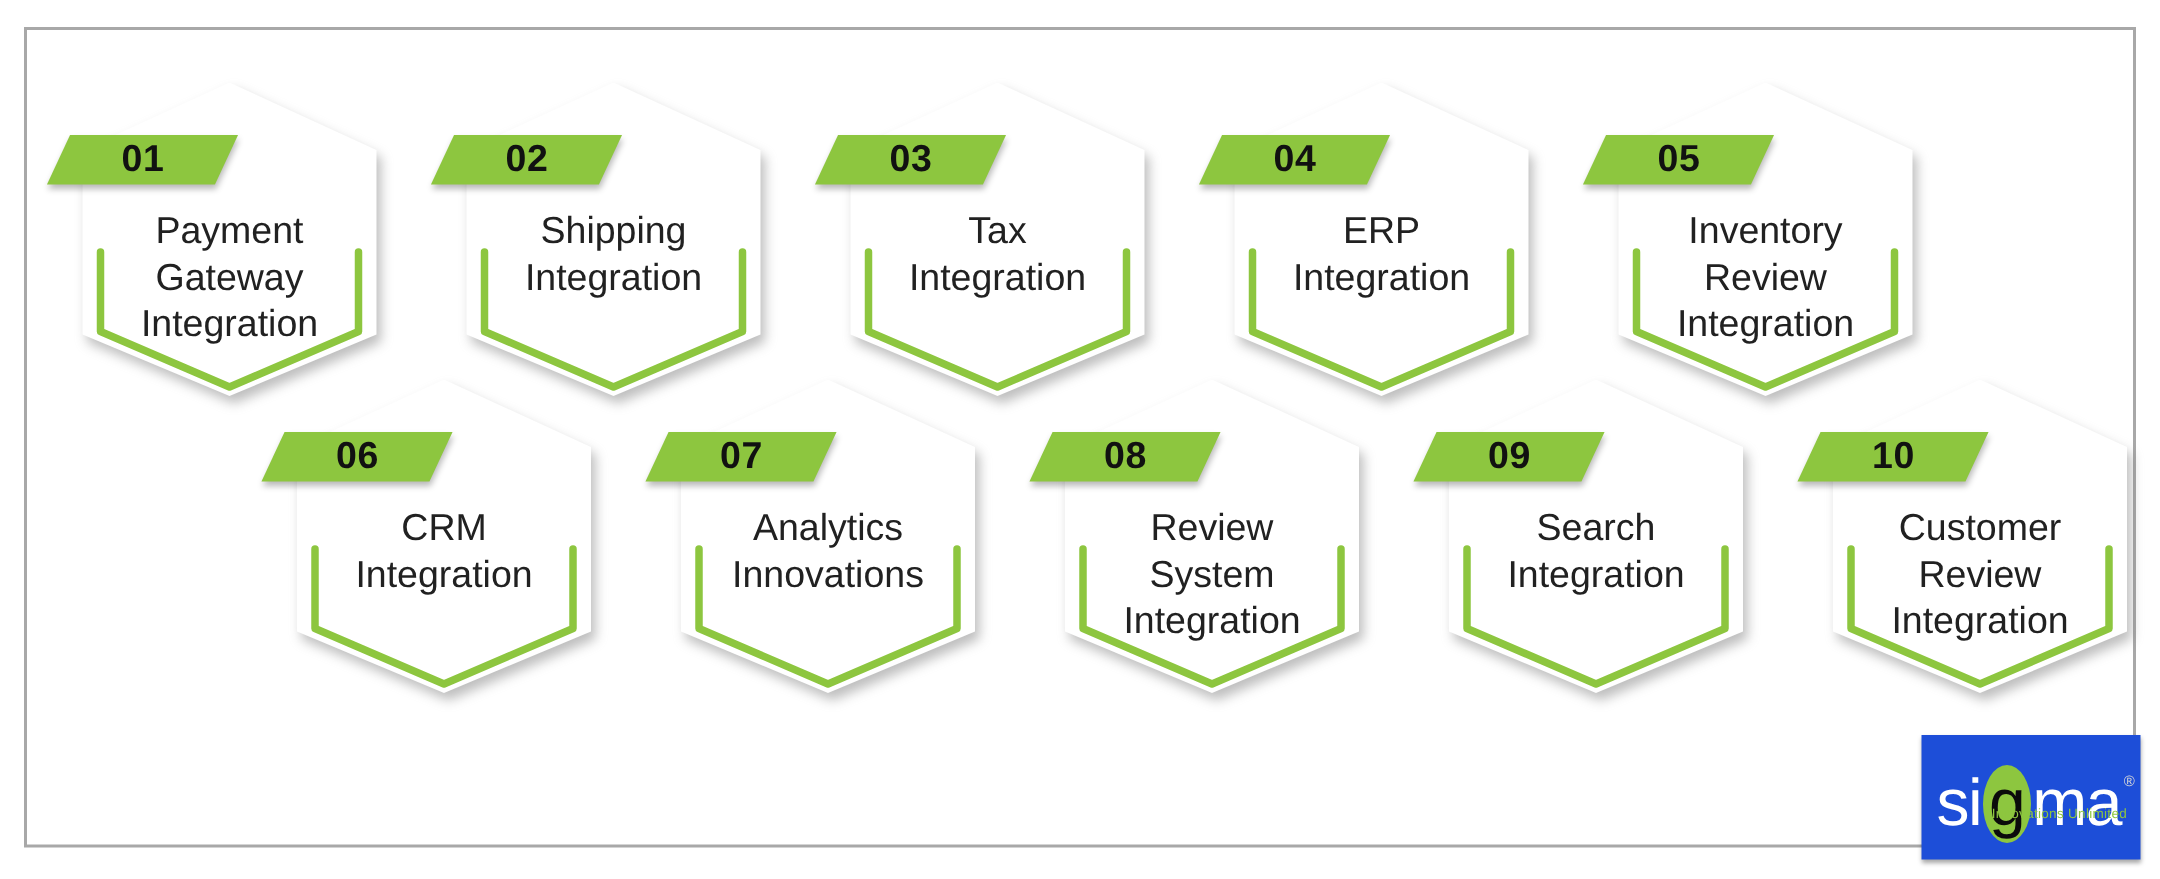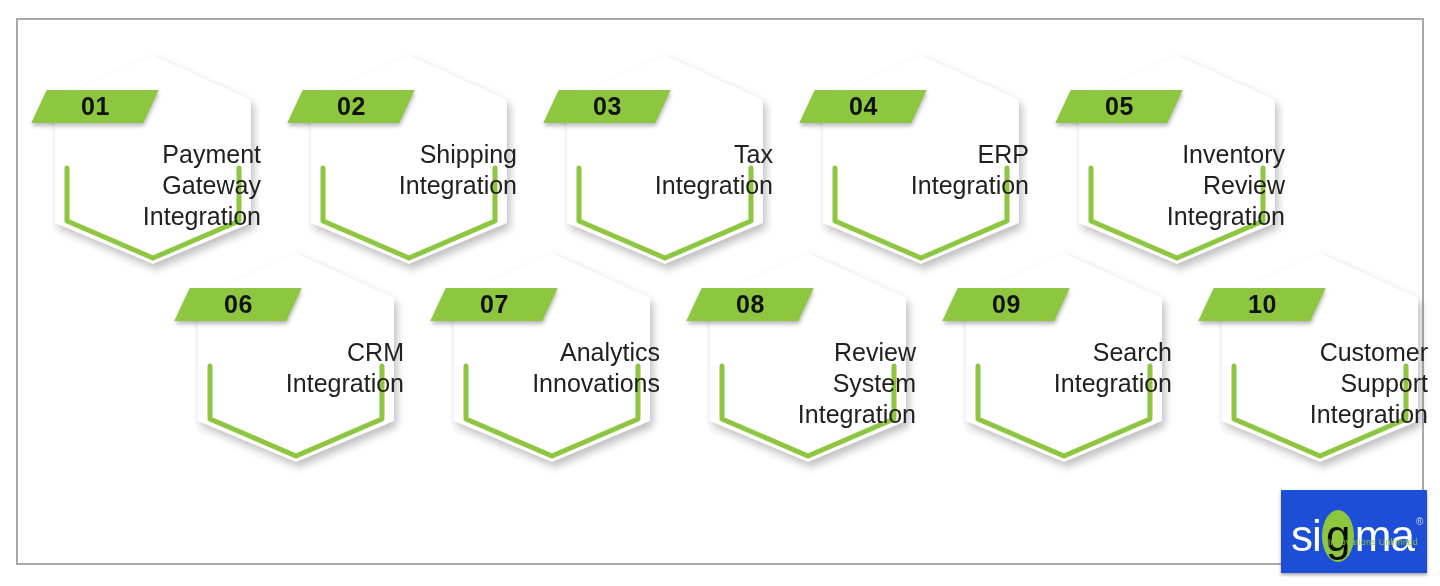--- a/index.html
+++ b/index.html
@@ -24,21 +24,21 @@
     position:absolute;left:4px;top:45px;width:112px;height:33px;
     background:var(--green,#8dc63f);transform:skewX(-25deg);
     box-shadow:2px 3px 4px rgba(0,0,0,0.28);
     display:flex;align-items:center;justify-content:center;z-index:2;
   }
   .num{
     transform:skewX(25deg);font-size:25px;font-weight:700;color:#111111;
     letter-spacing:0.5px;
   }
   .label{
-    position:absolute;left:10px;top:94px;width:216px;text-align:right;
+    position:absolute;left:10px;top:94px;width:216px;text-align:center;
     font-size:25px;line-height:31px;color:#212121;white-space:pre-line;z-index:3;
   }
   
   .logo{
     position:absolute;left:1281px;top:490px;width:146px;height:83px;
     background:#1d4ed8;z-index:5;box-shadow:0 2px 3px rgba(0,0,0,0.35);
   }
   .logo-word{
     position:absolute;left:10px;top:6px;font-size:44px;line-height:52px;
     color:#ffffff;letter-spacing:-1px;white-space:nowrap;
@@ -171,20 +171,20 @@
 
 <div class="item" style="left:1202px;top:243px">
   <svg class="hex" width="216" height="225" viewBox="0 0 216 225">
     <polygon class="hex-bg" points="108,0 206,45 206,168 108,209 10,168 10,45"></polygon>
     <polyline class="hex-v" points="22,113 22,166 108,203 194,166 194,113"></polyline>
   </svg>
   <div class="badge">
     <span class="num">10</span>
   </div>
   <div class="label">Customer
-Support
+Review
 Integration</div>
 </div>
 
 <div class="logo">
   <div class="logo-word"><span>si</span><span class="logo-g">g</span><span>ma</span><span class="reg">®</span></div>
   <div class="logo-tagline">Innovations Unlimited</div>
 </div>
 
 </body></html>

